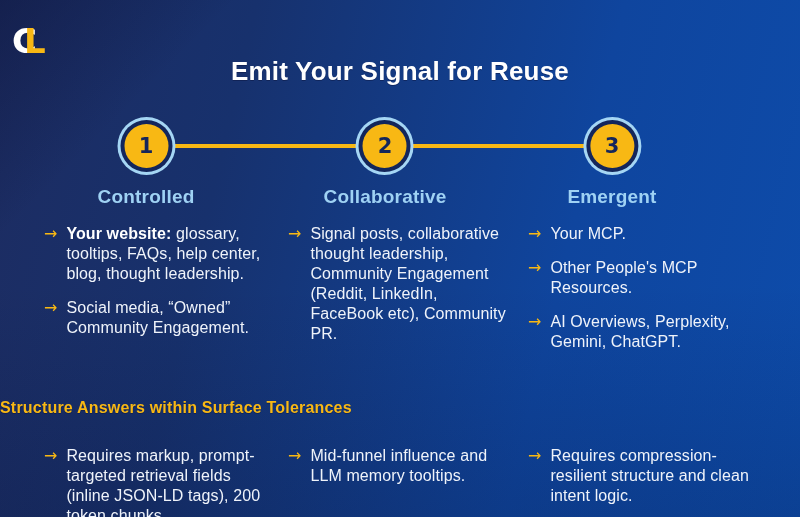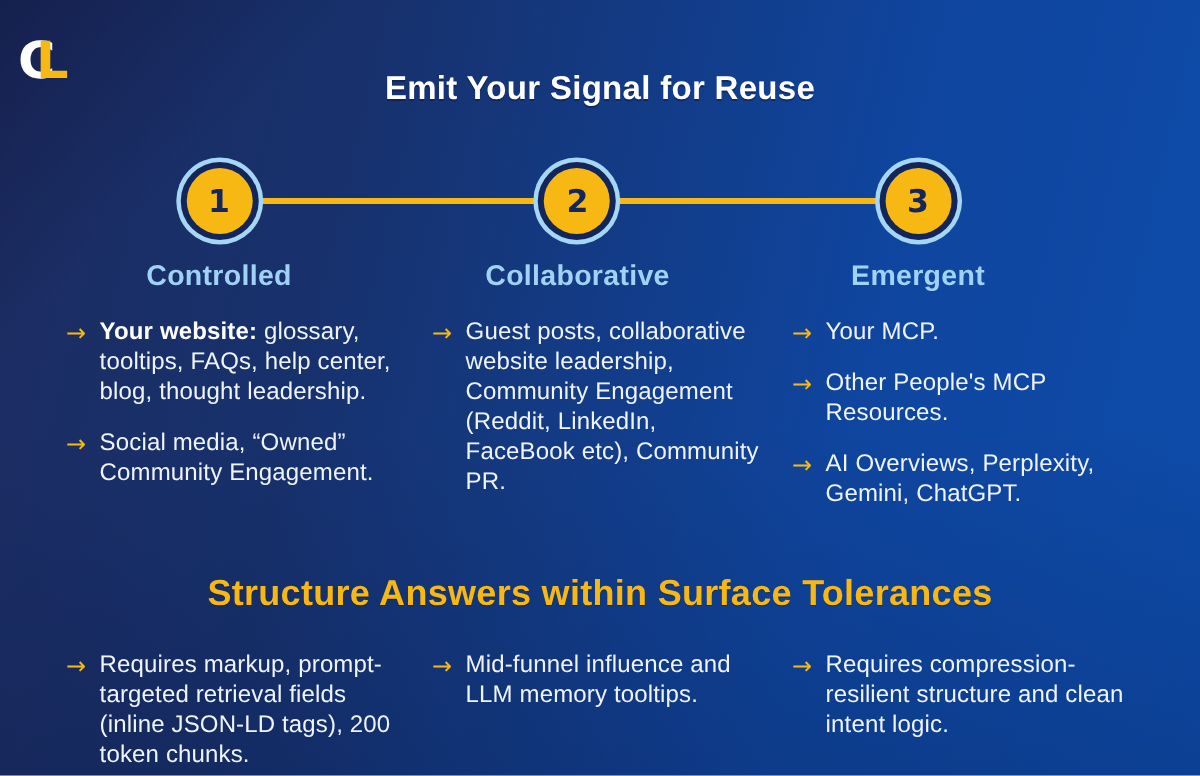--- a/index.html
+++ b/index.html
@@ -27,23 +27,23 @@
   .logo {
     position: absolute; top: 24px; left: 12px;
     font-family: "DejaVu Sans", sans-serif;
     font-weight: 800; font-size: 34px; line-height: 1;
     letter-spacing: -2px;
   }
   .logo .c { color: #FFFFFF; }
   .logo .l { color: #F8B814; margin-left: -11px; }
 
   h1.title {
-    margin: 0; padding-top: 44px;
+    margin: 0; padding-top: 56px;
     text-align: center;
-    font-size: 22px; line-height: 30px;
+    font-size: 26px; line-height: 30px;
     font-weight: 700; color: #FFFFFF;
     letter-spacing: 0.2px;
     text-shadow: 0 1px 0 rgba(10,20,60,0.45);
   }
 
   
   .timeline { position: relative; height: 96px; margin-top: 30px; }
   .timeline .connector {
     position: absolute; left: 146px; width: 466px;
     top: 28px; height: 4px; background: #F8B814; border-radius: 2px;
@@ -94,22 +94,21 @@
   }
   .item-text {
     margin: 0; font-size: 16px; line-height: 20px;
     color: #EFF3FA; letter-spacing: 0.1px;
   }
   .item-text strong { font-weight: 700; color: #FFFFFF; }
 
   
   .section-heading {
     margin: 30px 0 0 0;
-    text-align: center;
-    font-size: 24px; line-height: 24px;
+    font-size: 16px; line-height: 24px;
     font-weight: 700; color: #F8B814;
     letter-spacing: 0.2px;
     text-shadow: 0 1px 0 rgba(10,20,60,0.45);
   }
 </style>
 </head>
 <body>
 
 <div class="page">
 
@@ -152,21 +151,21 @@
       </div>
       <div class="item">
         <span class="arrow">→</span>
         <p class="item-text"><span>Social media, “Owned” Community Engagement.</span></p>
       </div>
     </div>
 
     <div class="col">
       <div class="item">
         <span class="arrow">→</span>
-        <p class="item-text"><span>Guest posts, collaborative website leadership, Community Engagement (Reddit, LinkedIn, FaceBook etc), Community PR.</span></p>
+        <p class="item-text"><span>Signal posts, collaborative thought leadership, Community Engagement (Reddit, LinkedIn, FaceBook etc), Community PR.</span></p>
       </div>
     </div>
 
     <div class="col">
       <div class="item">
         <span class="arrow">→</span>
         <p class="item-text"><span>Your MCP.</span></p>
       </div>
       <div class="item">
         <span class="arrow">→</span>

